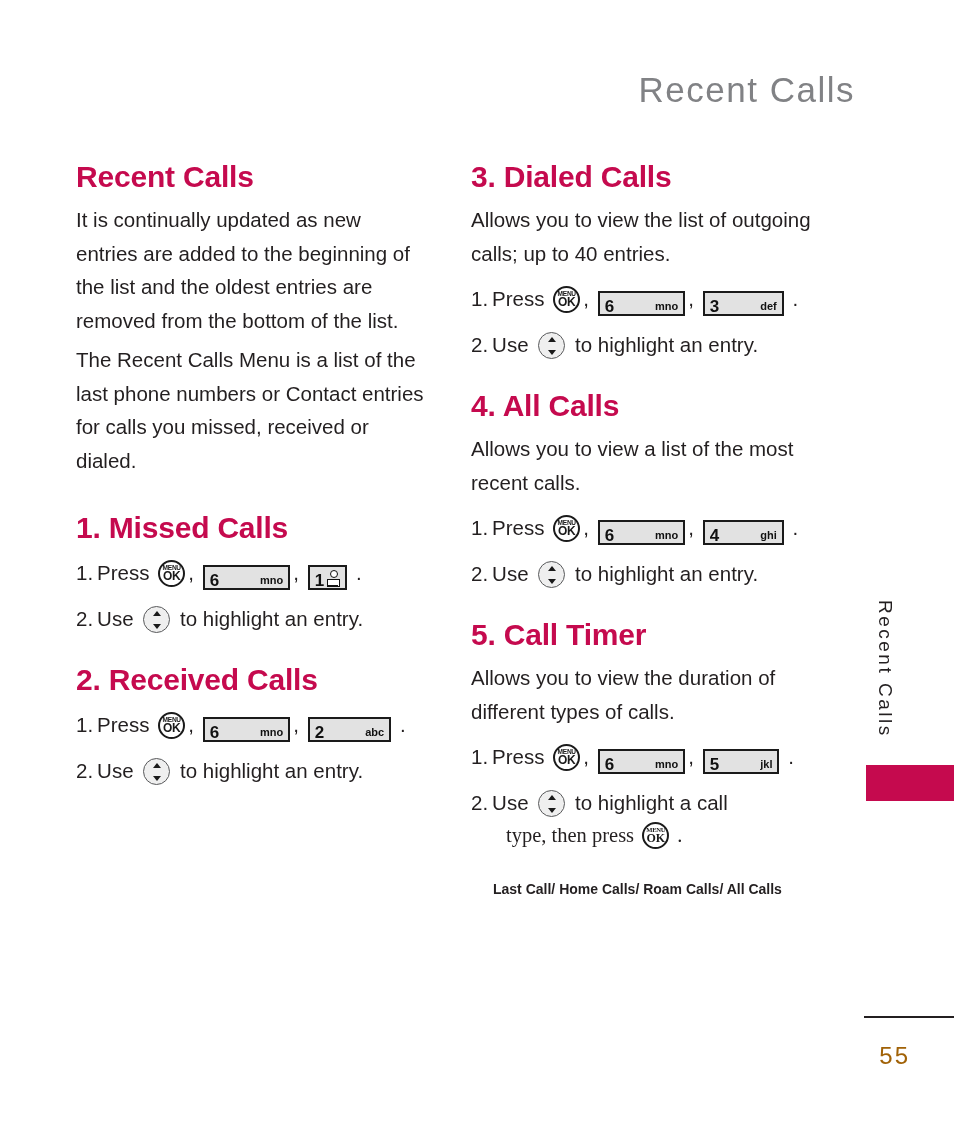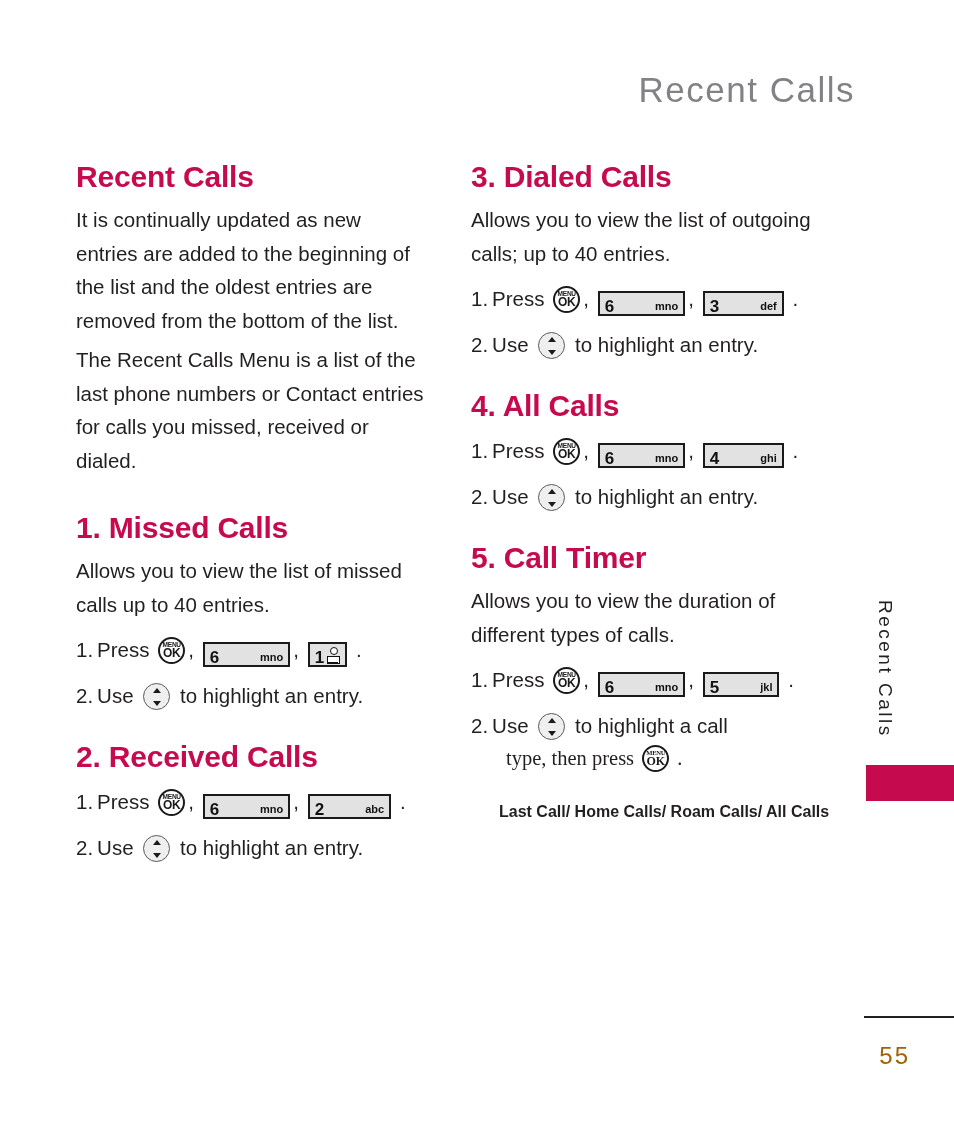--- a/index.html
+++ b/index.html
@@ -59,24 +59,24 @@
     line-height: 33px;
     display: block;
     margin: 12px 0 0 0;
     color: #231f20;
   }
   .step .num { margin-right: 4px; }
   .step .txt { }
   .step-cont { display: block; margin-left: 35px; font-family: Liberation Serif, serif; }
 
   .bold-list {
-    font-size: 16px;
+    font-size: 14px;
     line-height: 30px;
     font-weight: 700;
-    margin: 22px 0 0 28px;
+    margin: 22px 0 0 22px;
     color: #231f20;
   }
   .ico-menuok {
     width: 27px; height: 27px;
     border-radius: 50%;
     background: #ffffff;
     border: 2.4px solid #1a1a1a;
     position: relative;
     display: inline-block;
     vertical-align: -7px;
@@ -216,21 +216,20 @@
 
 <div class="col col-left">
 
   <h1 class="sec-title tight">Recent Calls</h1>
   <p class="body-text">It is continually updated as new entries are added to the beginning of the list and the oldest entries are removed from the bottom of the list.</p>
   <p class="body-text">The Recent Calls Menu is a list of the last phone numbers or Contact entries for calls you missed, received or dialed.</p>
 
   <div class="spacer-lg"></div>
 
   <h1 class="sec-title">1. Missed Calls</h1>
-  <p class="body-text">Allows you to view the list of missed calls up to 40 entries.</p>
 
   <div class="step">
     <span class="num">1.</span><span class="txt">Press</span>
     <span class="ico-menuok">
       <span class="m">MENU</span>
       <span class="o">OK</span>
     </span><span>,</span>
     <span class="ico-key">
       <span class="digit">6</span><span class="letters">mno</span>
     </span><span>,</span>
@@ -304,20 +303,21 @@
     <span class="ico-nav">
       <span class="tri tri-up"></span>
       <span class="tri tri-down"></span>
     </span>
     <span>to highlight an entry.</span>
   </div>
 
   <div class="spacer-lg"></div>
 
   <h1 class="sec-title">4. All Calls</h1>
+  <p class="body-text">Allows you to view a list of the most recent calls.</p>
 
   <div class="step">
     <span class="num">1.</span><span class="txt">Press</span>
     <span class="ico-menuok">
       <span class="m">MENU</span>
       <span class="o">OK</span>
     </span><span>,</span>
     <span class="ico-key">
       <span class="digit">6</span><span class="letters">mno</span>
     </span><span>,</span>

